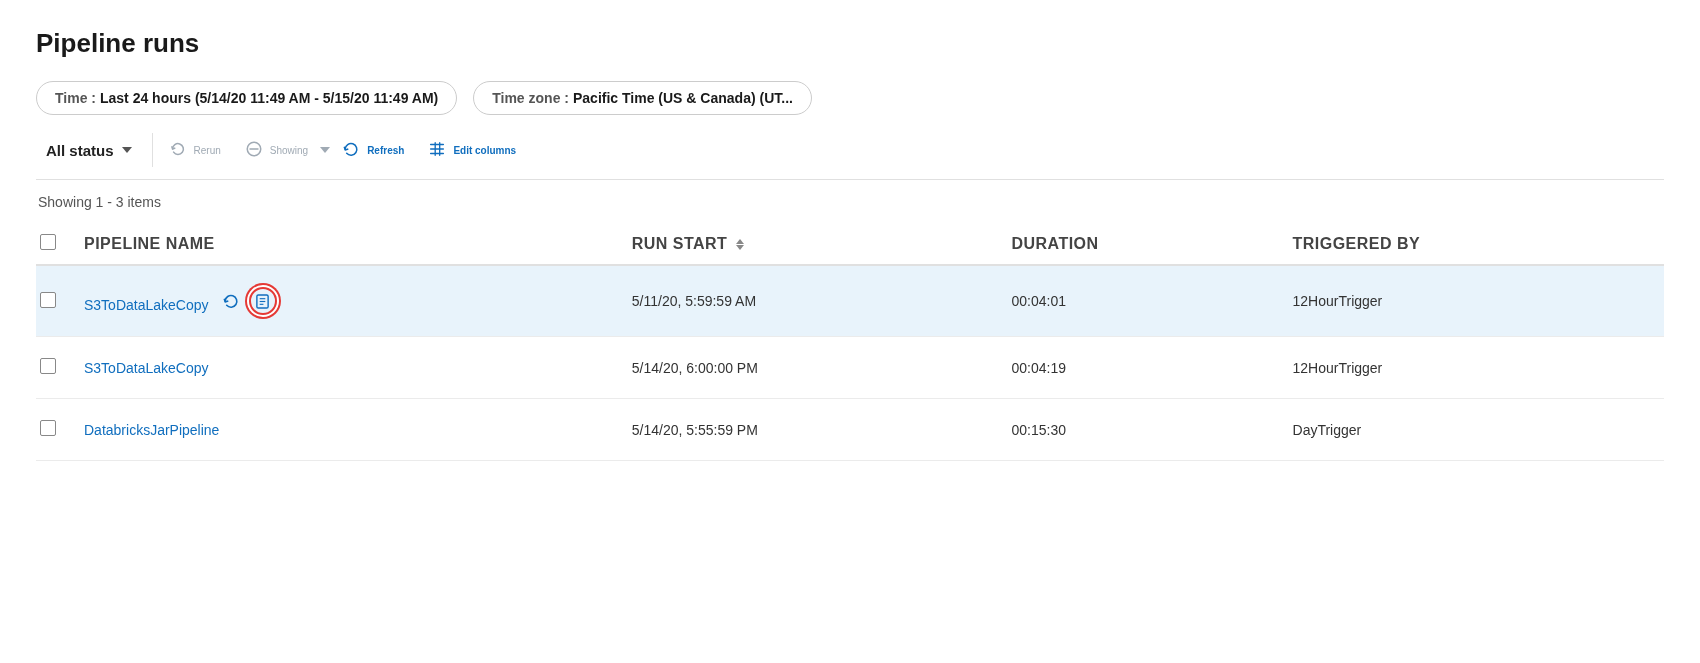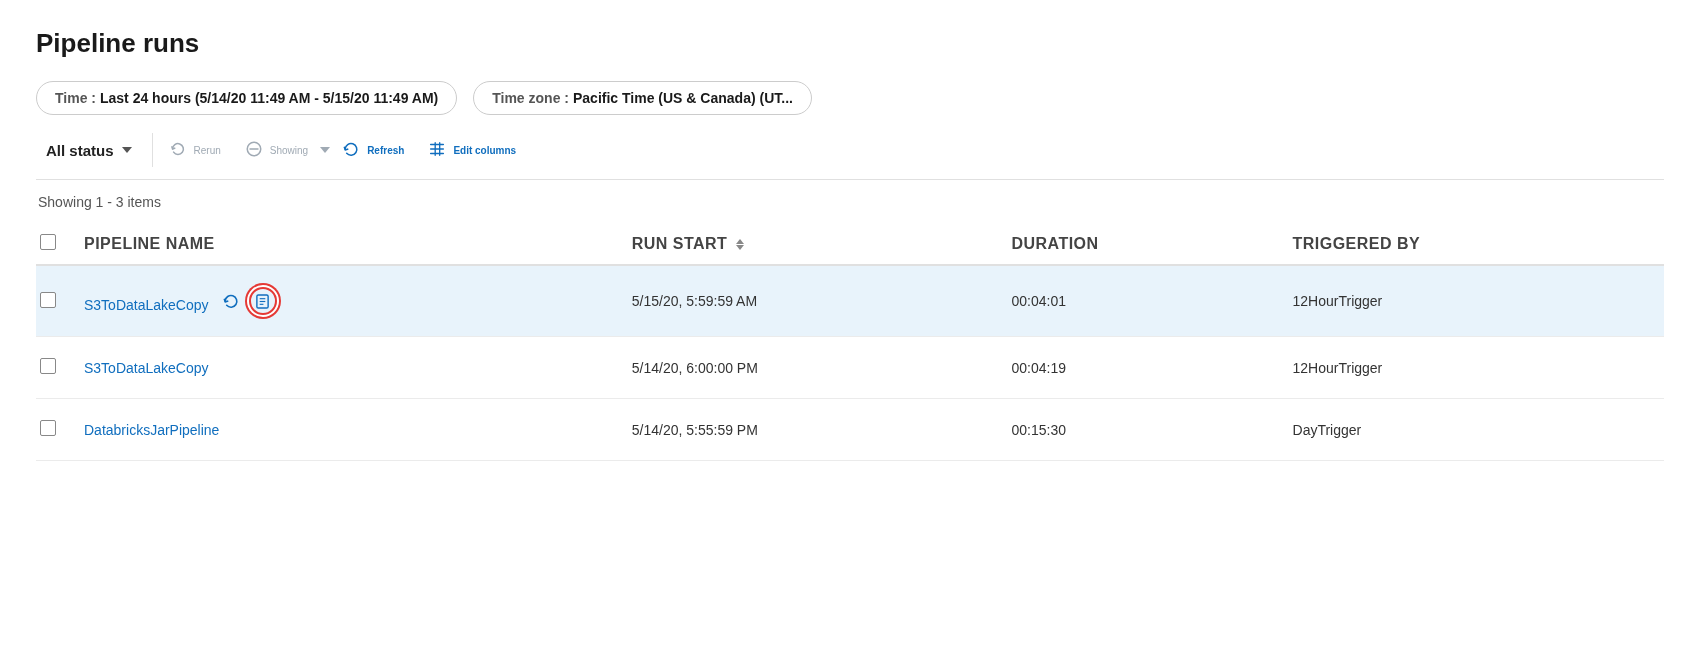--- a/index.html
+++ b/index.html
@@ -349,21 +349,21 @@
               </button>
               <button class="action-icon-btn details-icon">
                 <svg width="15" height="15" viewBox="0 0 16 16" fill="none">
                   <rect x="2" y="1" width="12" height="14" rx="1.5" stroke="#106ebe" stroke-width="1.5" fill="#e8f3fb"></rect>
                   <line x1="5" y1="5" x2="11" y2="5" stroke="#106ebe" stroke-width="1.2"></line>
                   <line x1="5" y1="8" x2="11" y2="8" stroke="#106ebe" stroke-width="1.2"></line>
                   <line x1="5" y1="11" x2="9" y2="11" stroke="#106ebe" stroke-width="1.2"></line>
                 </svg>
               </button>
             </span></td>
-          <td>5/15/20, 5:59:59 AM</td>
+          <td>5/11/20, 5:59:59 AM</td>
           <td>00:04:01</td>
           <td>12HourTrigger</td>
         </tr>
         <tr>
           <td class="checkbox-col"><span class="checkbox"></span></td>
           <td><a class="pipeline-name-link">S3ToDataLakeCopy</a></td>
           <td>5/14/20, 6:00:00 PM</td>
           <td>00:04:19</td>
           <td>12HourTrigger</td>
         </tr>

